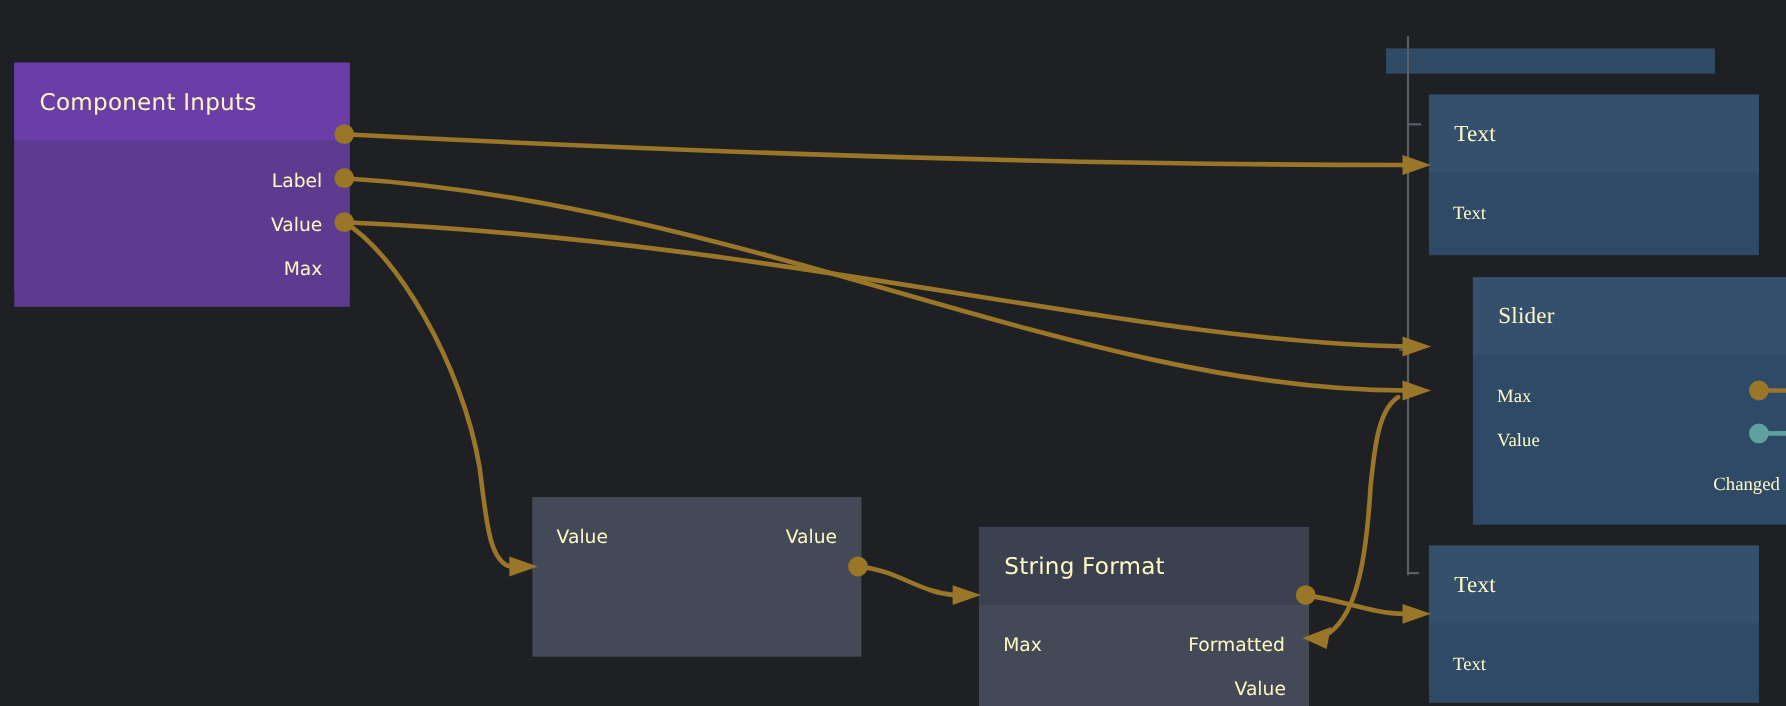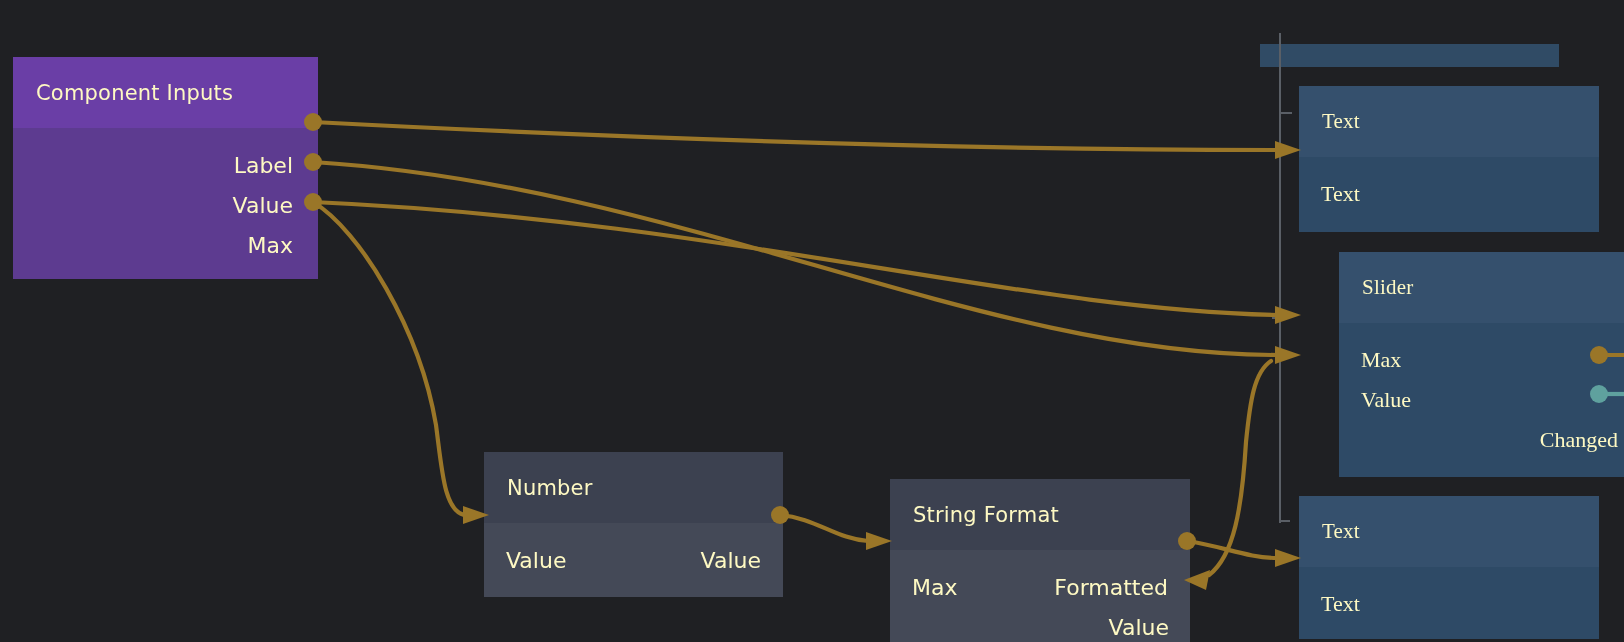--- a/index.html
+++ b/index.html
@@ -6,21 +6,21 @@
   #canvas{
     position:relative;width:1624px;height:642px;overflow:hidden;
     background:#1f2023;font-family:"DejaVu Sans","Liberation Sans",sans-serif;
   }
   .node{position:absolute;z-index:1;color:#fef9c3;margin-top:44px;}
   .node .header{
     height:71px;display:flex;align-items:center;
     padding:0 23px;font-size:21px;letter-spacing:.2px;white-space:nowrap;
   }
   .node .body{padding-top:17px;}
-  .row{height:40px;display:flex;align-items:center;padding:0 22px;font-size:22px;}
+  .row{height:40px;display:flex;align-items:center;padding:0 22px;font-size:17px;}
   .row.out{justify-content:flex-end;padding-right:21px;padding-left:36px;}
   .row.between{justify-content:space-between;}
   
   .purple .header{background:#6a3ea6;}
   .purple .body,.purple{background:#5d3b90;}
   
   .blue .header{background:#35506d;}
   .blue .body,.blue{background:#2e4a66;font-family:Liberation Serif, serif;}
   
   .gray .header{background:#3c4150;}
@@ -77,21 +77,20 @@
       <div class="row">
           <span>Value</span>
         </div>
       <div class="row out">
           <span>Changed</span>
         </div>
     </div>
   </div>
 
   <div id="node-number" class="node gray">
-    <div class="header">Number</div>
     <div class="body">
       <div class="row between">
         <span>Value</span>
         <span>Value</span>
       </div>
     </div>
   </div>
 
   <div id="node-sf" class="node gray">
     <div class="header">String Format</div>

